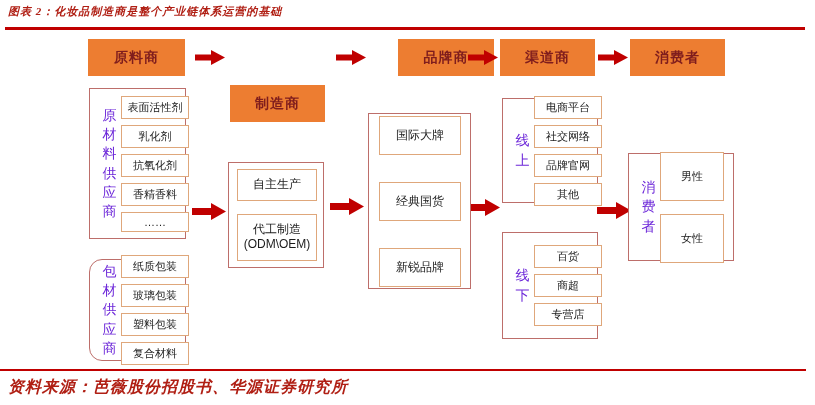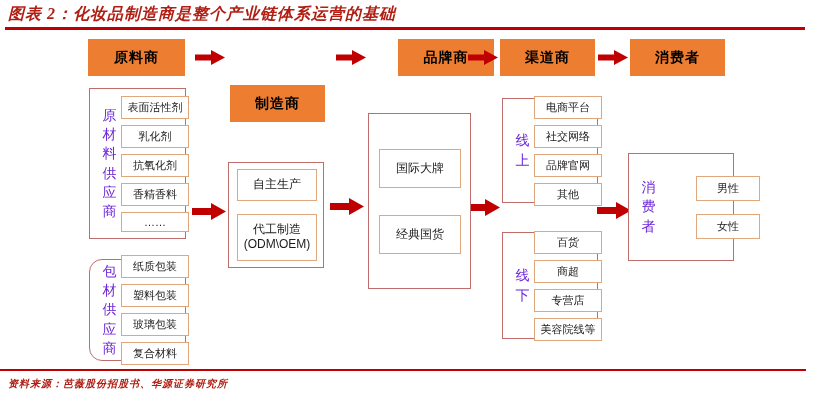--- a/index.html
+++ b/index.html
@@ -1,34 +1,34 @@
 <!DOCTYPE html>
 <html style="--accent_red: #b01f14; --rule_red: #c00000; --arrow_red: #c00000; --orange: #ed7d31; --group_border: #bd6e6a; --item_border: #dfa77b;"><head>
 <meta charset="utf-8">
 <style>
   html,body{margin:0;padding:0;background:#fff;}
   .canvas{
     position:relative;width:815px;height:405px;background:#fff;
     font-family:"Liberation Sans","DejaVu Sans",sans-serif;overflow:hidden;
   }
   .title{
-    position:absolute;left:8px;top:4px;font-size:16px;font-weight:bold;font-style:italic;
+    position:absolute;left:8px;top:4px;font-size:11px;font-weight:bold;font-style:italic;
     color:var(--accent_red,#b01f14);font-family:"Liberation Serif","DejaVu Serif",serif;
     letter-spacing:1px;white-space:nowrap;
   }
   .rule-top{position:absolute;left:5px;top:27px;width:800px;height:3px;background:var(--rule_red,#c00000);}
   .rule-bottom{position:absolute;left:0;top:369px;width:806px;height:2px;background:var(--rule_red,#c00000);}
   .source{
-    position:absolute;left:8px;top:377px;font-size:10px;font-weight:bold;font-style:italic;
+    position:absolute;left:8px;top:377px;font-size:16px;font-weight:bold;font-style:italic;
     color:var(--accent_red,#b01f14);font-family:Liberation Mono, monospace;
     letter-spacing:1px;white-space:nowrap;
   }
   .chain-box{
     position:absolute;top:39px;height:37px;background:var(--orange,#ed7d31);
-    color:#000000;display:flex;align-items:center;justify-content:center;
+    color:#7f1d1d;display:flex;align-items:center;justify-content:center;
     font-size:14px;font-weight:600;letter-spacing:1px;
   }
   .cb1{left:88px;width:97px;} .cb2{left:230px;width:95px;margin-top:46px;} .cb3{left:369px;width:96px;margin-left:29px;}
   .cb4{left:500px;width:95px;text-align:center;} .cb5{left:630px;width:95px;}
   .arrow{position:absolute;line-height:0;}
   .arrow svg{display:block;}
   .ta1{left:195px;top:49px;} .ta2{left:336px;top:49px;} .ta3{left:468px;top:49px;} .ta4{left:598px;top:49px;}
   .ma1{left:192px;top:202px;} .ma2{left:330px;top:197px;} .ma3{left:466px;top:198px;} .ma4{left:597px;top:201px;}
   .group{
     position:absolute;border:1px solid var(--group_border,#bd6e6a);
@@ -52,21 +52,21 @@
   .item{
     border:1px solid var(--item_border,#dfa77b);background:#fff;color:#1b1b1b;
     width:64px;text-align:center;font-size:11px;padding:3px 1px;box-sizing:content-box;
     white-space:nowrap;
   }
   .g-mfg .items{gap:13px;padding:8px;}
   .g-mfg .item{width:76px;font-size:12px;padding:7px 1px;white-space:pre-line;line-height:1.3;}
   .g-brand .items{gap:27px;padding:10px;}
   .g-brand .item{width:78px;font-size:12px;padding:10px 1px;}
   .g-consumer .items{gap:13px;}
-  .g-consumer .item{width:60px;padding:4px 1px;margin-left:36px;}
+  .g-consumer .item{width:60px;padding:16px 1px;}
 </style>
 </head>
 <body>
 
 <div class="canvas">
 
   <div class="title">图表 2：化妆品制造商是整个产业链体系运营的基础</div>
   <div class="rule-top"></div>
 
   <div class="chain-box cb1">原料商</div>
@@ -125,58 +125,58 @@
       <div class="item">抗氧化剂</div>
       <div class="item">香精香料</div>
       <div class="item">……</div>
     </div>
   </div>
 
   <div class="group g-pkg">
     <div class="vlabel">包材供应商</div>
     <div class="items">
       <div class="item">纸质包装</div>
+      <div class="item">玻璃包装</div>
       <div class="item">塑料包装</div>
-      <div class="item">玻璃包装</div>
       <div class="item">复合材料</div>
     </div>
   </div>
 
   <div class="group g-mfg">
     <div class="items">
       <div class="item">自主生产</div>
       <div class="item">代工制造
 (ODM\OEM)</div>
     </div>
   </div>
 
   <div class="group g-brand">
     <div class="items">
       <div class="item">国际大牌</div>
       <div class="item">经典国货</div>
+      <div class="item">新锐品牌</div>
     </div>
   </div>
 
   <div class="group g-online">
     <div class="vlabel">线上</div>
     <div class="items">
       <div class="item">电商平台</div>
       <div class="item">社交网络</div>
       <div class="item">品牌官网</div>
       <div class="item">其他</div>
     </div>
   </div>
 
   <div class="group g-offline">
     <div class="vlabel">线下</div>
     <div class="items">
       <div class="item">百货</div>
       <div class="item">商超</div>
       <div class="item">专营店</div>
-      <div class="item">美容院线等</div>
     </div>
   </div>
 
   <div class="group g-consumer">
     <div class="vlabel">消费者</div>
     <div class="items">
       <div class="item">男性</div>
       <div class="item">女性</div>
     </div>
   </div>

